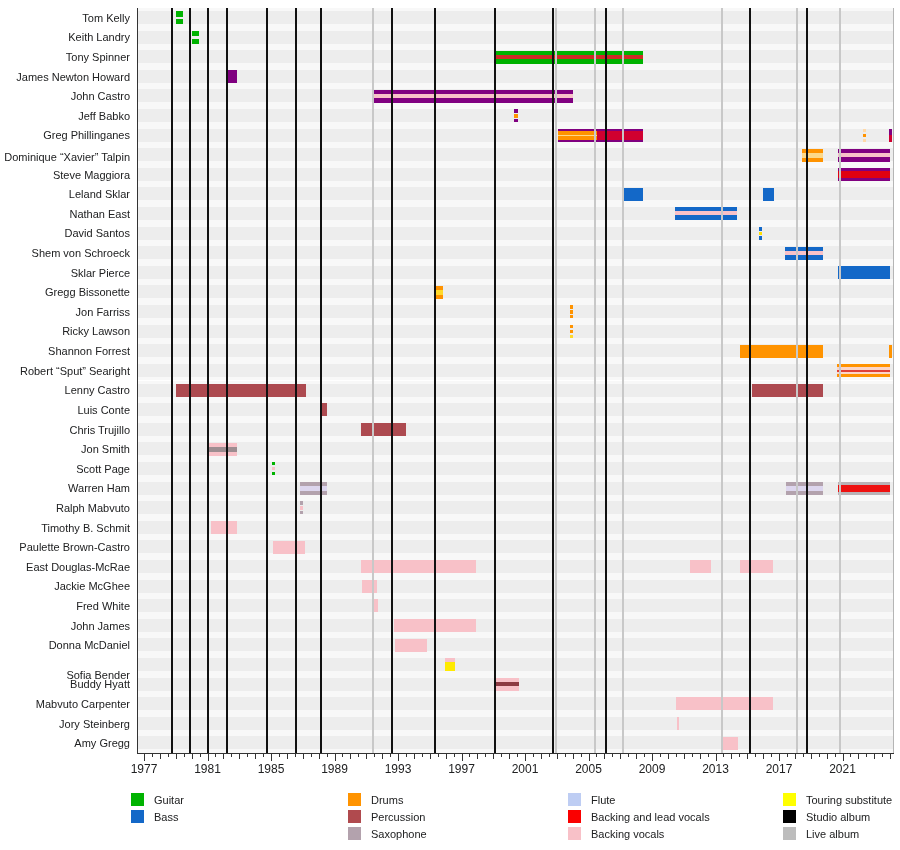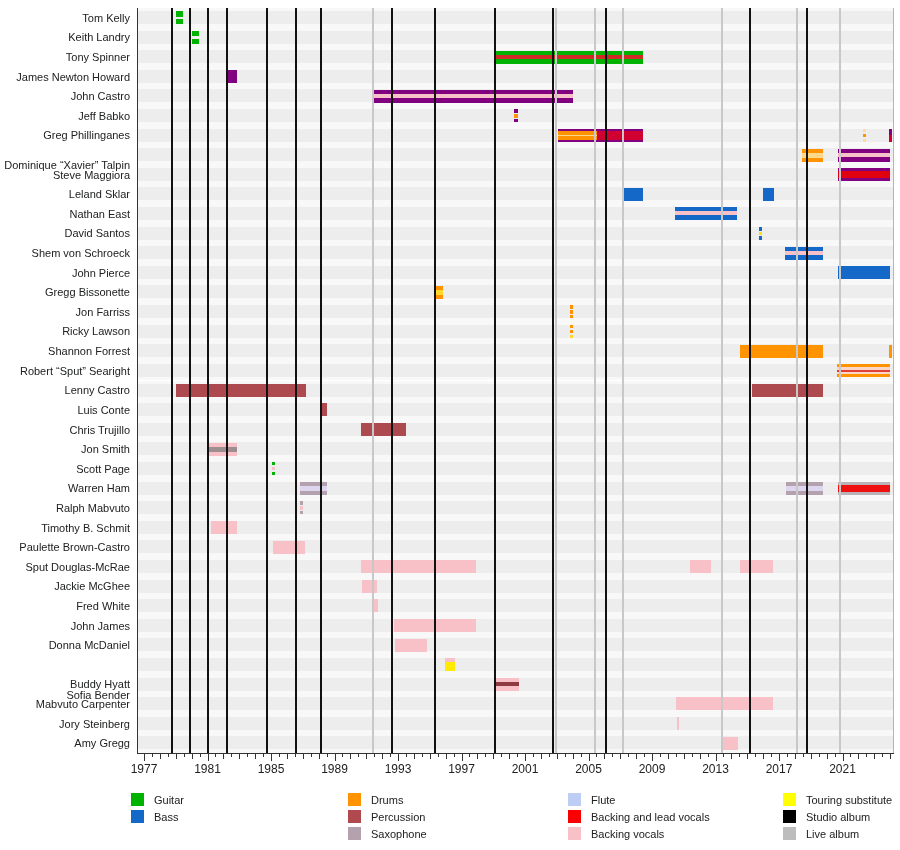--- a/index.html
+++ b/index.html
@@ -29,33 +29,33 @@
     <div class="member-label" style="top: 51.01px;">Tony Spinner</div>
     <div class="row-band" style="top: 66.82px; height: 19.61px; background: linear-gradient(rgb(248, 248, 248) 0px, rgb(248, 248, 248) 3px, rgb(237, 237, 237) 3px, rgb(237, 237, 237) 16px, rgb(248, 248, 248) 16px);"></div>
     <div class="member-label" style="top: 70.62px;">James Newton Howard</div>
     <div class="row-band" style="top: 86.42px; height: 19.61px; background: linear-gradient(rgb(248, 248, 248) 0px, rgb(248, 248, 248) 3px, rgb(237, 237, 237) 3px, rgb(237, 237, 237) 16px, rgb(248, 248, 248) 16px);"></div>
     <div class="member-label" style="top: 90.22px;">John Castro</div>
     <div class="row-band" style="top: 106.03px; height: 19.61px; background: linear-gradient(rgb(248, 248, 248) 0px, rgb(248, 248, 248) 3px, rgb(237, 237, 237) 3px, rgb(237, 237, 237) 16px, rgb(248, 248, 248) 16px);"></div>
     <div class="member-label" style="top: 109.83px;">Jeff Babko</div>
     <div class="row-band" style="top: 125.63px; height: 19.61px; background: linear-gradient(rgb(248, 248, 248) 0px, rgb(248, 248, 248) 3px, rgb(237, 237, 237) 3px, rgb(237, 237, 237) 16px, rgb(248, 248, 248) 16px);"></div>
     <div class="member-label" style="top: 129.43px;">Greg Phillinganes</div>
     <div class="row-band" style="top: 145.24px; height: 19.61px; background: linear-gradient(rgb(248, 248, 248) 0px, rgb(248, 248, 248) 3px, rgb(237, 237, 237) 3px, rgb(237, 237, 237) 16px, rgb(248, 248, 248) 16px);"></div>
-    <div class="member-label" style="top: 159px;">Dominique “Xavier” Talpin</div>
+    <div class="member-label" style="top: 151px;">Dominique “Xavier” Talpin</div>
     <div class="row-band" style="top: 164.84px; height: 19.61px; background: linear-gradient(rgb(248, 248, 248) 0px, rgb(248, 248, 248) 3px, rgb(237, 237, 237) 3px, rgb(237, 237, 237) 16px, rgb(248, 248, 248) 16px);"></div>
     <div class="member-label" style="top: 168.64px;">Steve Maggiora</div>
     <div class="row-band" style="top: 184.45px; height: 19.61px; background: linear-gradient(rgb(248, 248, 248) 0px, rgb(248, 248, 248) 3px, rgb(237, 237, 237) 3px, rgb(237, 237, 237) 16px, rgb(248, 248, 248) 16px);"></div>
     <div class="member-label" style="top: 188.25px;">Leland Sklar</div>
     <div class="row-band" style="top: 204.05px; height: 19.61px; background: linear-gradient(rgb(248, 248, 248) 0px, rgb(248, 248, 248) 3px, rgb(237, 237, 237) 3px, rgb(237, 237, 237) 16px, rgb(248, 248, 248) 16px);"></div>
     <div class="member-label" style="top: 207.86px;">Nathan East</div>
     <div class="row-band" style="top: 223.66px; height: 19.61px; background: linear-gradient(rgb(248, 248, 248) 0px, rgb(248, 248, 248) 3px, rgb(237, 237, 237) 3px, rgb(237, 237, 237) 16px, rgb(248, 248, 248) 16px);"></div>
     <div class="member-label" style="top: 227.46px;">David Santos</div>
     <div class="row-band" style="top: 243.26px; height: 19.61px; background: linear-gradient(rgb(248, 248, 248) 0px, rgb(248, 248, 248) 3px, rgb(237, 237, 237) 3px, rgb(237, 237, 237) 16px, rgb(248, 248, 248) 16px);"></div>
     <div class="member-label" style="top: 247.07px;">Shem von Schroeck</div>
     <div class="row-band" style="top: 262.87px; height: 19.61px; background: linear-gradient(rgb(248, 248, 248) 0px, rgb(248, 248, 248) 3px, rgb(237, 237, 237) 3px, rgb(237, 237, 237) 16px, rgb(248, 248, 248) 16px);"></div>
-    <div class="member-label" style="top: 266.67px;">John Pierce</div>
+    <div class="member-label" style="top: 266.67px;">Sklar Pierce</div>
     <div class="row-band" style="top: 282.47px; height: 19.61px; background: linear-gradient(rgb(248, 248, 248) 0px, rgb(248, 248, 248) 3px, rgb(237, 237, 237) 3px, rgb(237, 237, 237) 16px, rgb(248, 248, 248) 16px);"></div>
     <div class="member-label" style="top: 286.28px;">Gregg Bissonette</div>
     <div class="row-band" style="top: 302.08px; height: 19.61px; background: linear-gradient(rgb(248, 248, 248) 0px, rgb(248, 248, 248) 3px, rgb(237, 237, 237) 3px, rgb(237, 237, 237) 16px, rgb(248, 248, 248) 16px);"></div>
     <div class="member-label" style="top: 305.88px;">Jon Farriss</div>
     <div class="row-band" style="top: 321.68px; height: 19.61px; background: linear-gradient(rgb(248, 248, 248) 0px, rgb(248, 248, 248) 3px, rgb(237, 237, 237) 3px, rgb(237, 237, 237) 16px, rgb(248, 248, 248) 16px);"></div>
     <div class="member-label" style="top: 325.49px;">Ricky Lawson</div>
     <div class="row-band" style="top: 341.29px; height: 19.61px; background: linear-gradient(rgb(248, 248, 248) 0px, rgb(248, 248, 248) 3px, rgb(237, 237, 237) 3px, rgb(237, 237, 237) 16px, rgb(248, 248, 248) 16px);"></div>
     <div class="member-label" style="top: 345.09px;">Shannon Forrest</div>
     <div class="row-band" style="top: 360.89px; height: 19.61px; background: linear-gradient(rgb(248, 248, 248) 0px, rgb(248, 248, 248) 3px, rgb(237, 237, 237) 3px, rgb(237, 237, 237) 16px, rgb(248, 248, 248) 16px);"></div>
     <div class="member-label" style="top: 364.7px;">Robert “Sput” Searight</div>
@@ -71,31 +71,31 @@
     <div class="member-label" style="top: 462.72px;">Scott Page</div>
     <div class="row-band" style="top: 478.53px; height: 19.61px; background: linear-gradient(rgb(248, 248, 248) 0px, rgb(248, 248, 248) 3px, rgb(237, 237, 237) 3px, rgb(237, 237, 237) 16px, rgb(248, 248, 248) 16px);"></div>
     <div class="member-label" style="top: 482.33px;">Warren Ham</div>
     <div class="row-band" style="top: 498.13px; height: 19.61px; background: linear-gradient(rgb(248, 248, 248) 0px, rgb(248, 248, 248) 3px, rgb(237, 237, 237) 3px, rgb(237, 237, 237) 16px, rgb(248, 248, 248) 16px);"></div>
     <div class="member-label" style="top: 501.93px;">Ralph Mabvuto</div>
     <div class="row-band" style="top: 517.74px; height: 19.61px; background: linear-gradient(rgb(248, 248, 248) 0px, rgb(248, 248, 248) 3px, rgb(237, 237, 237) 3px, rgb(237, 237, 237) 16px, rgb(248, 248, 248) 16px);"></div>
     <div class="member-label" style="top: 521.54px;">Timothy B. Schmit</div>
     <div class="row-band" style="top: 537.34px; height: 19.61px; background: linear-gradient(rgb(248, 248, 248) 0px, rgb(248, 248, 248) 3px, rgb(237, 237, 237) 3px, rgb(237, 237, 237) 16px, rgb(248, 248, 248) 16px);"></div>
     <div class="member-label" style="top: 541.14px;">Paulette Brown-Castro</div>
     <div class="row-band" style="top: 556.95px; height: 19.61px; background: linear-gradient(rgb(248, 248, 248) 0px, rgb(248, 248, 248) 3px, rgb(237, 237, 237) 3px, rgb(237, 237, 237) 16px, rgb(248, 248, 248) 16px);"></div>
-    <div class="member-label" style="top: 560.75px;">Sput Douglas-McRae</div>
+    <div class="member-label" style="top: 560.75px;">East Douglas-McRae</div>
     <div class="row-band" style="top: 576.55px; height: 19.61px; background: linear-gradient(rgb(248, 248, 248) 0px, rgb(248, 248, 248) 3px, rgb(237, 237, 237) 3px, rgb(237, 237, 237) 16px, rgb(248, 248, 248) 16px);"></div>
     <div class="member-label" style="top: 580.36px;">Jackie McGhee</div>
     <div class="row-band" style="top: 596.16px; height: 19.61px; background: linear-gradient(rgb(248, 248, 248) 0px, rgb(248, 248, 248) 3px, rgb(237, 237, 237) 3px, rgb(237, 237, 237) 16px, rgb(248, 248, 248) 16px);"></div>
     <div class="member-label" style="top: 599.96px;">Fred White</div>
     <div class="row-band" style="top: 615.76px; height: 19.61px; background: linear-gradient(rgb(248, 248, 248) 0px, rgb(248, 248, 248) 3px, rgb(237, 237, 237) 3px, rgb(237, 237, 237) 16px, rgb(248, 248, 248) 16px);"></div>
     <div class="member-label" style="top: 619.57px;">John James</div>
     <div class="row-band" style="top: 635.37px; height: 19.61px; background: linear-gradient(rgb(248, 248, 248) 0px, rgb(248, 248, 248) 3px, rgb(237, 237, 237) 3px, rgb(237, 237, 237) 16px, rgb(248, 248, 248) 16px);"></div>
     <div class="member-label" style="top: 639.17px;">Donna McDaniel</div>
     <div class="row-band" style="top: 654.97px; height: 19.61px; background: linear-gradient(rgb(248, 248, 248) 0px, rgb(248, 248, 248) 3px, rgb(237, 237, 237) 3px, rgb(237, 237, 237) 16px, rgb(248, 248, 248) 16px);"></div>
-    <div class="member-label" style="top: 689px;">Sofia Bender</div>
+    <div class="member-label" style="top: 669px;">Sofia Bender</div>
     <div class="row-band" style="top: 674.58px; height: 19.61px; background: linear-gradient(rgb(248, 248, 248) 0px, rgb(248, 248, 248) 3px, rgb(237, 237, 237) 3px, rgb(237, 237, 237) 16px, rgb(248, 248, 248) 16px);"></div>
     <div class="member-label" style="top: 678.38px;">Buddy Hyatt</div>
     <div class="row-band" style="top: 694.18px; height: 19.61px; background: linear-gradient(rgb(248, 248, 248) 0px, rgb(248, 248, 248) 3px, rgb(237, 237, 237) 3px, rgb(237, 237, 237) 16px, rgb(248, 248, 248) 16px);"></div>
     <div class="member-label" style="top: 697.99px;">Mabvuto Carpenter</div>
     <div class="row-band" style="top: 713.79px; height: 19.61px; background: linear-gradient(rgb(248, 248, 248) 0px, rgb(248, 248, 248) 3px, rgb(237, 237, 237) 3px, rgb(237, 237, 237) 16px, rgb(248, 248, 248) 16px);"></div>
     <div class="member-label" style="top: 717.59px;">Jory Steinberg</div>
     <div class="row-band" style="top: 733.39px; height: 19.61px; background: linear-gradient(rgb(248, 248, 248) 0px, rgb(248, 248, 248) 3px, rgb(237, 237, 237) 3px, rgb(237, 237, 237) 16px, rgb(248, 248, 248) 16px);"></div>
     <div class="member-label" style="top: 737.2px;">Amy Gregg</div>
     <div class="bar" style="left: 176.07px; top: 11.3px; width: 6.99px; height: 13px; z-index: 2;">
       <i style="flex-grow: 2; background: rgb(0, 179, 0);"></i>

